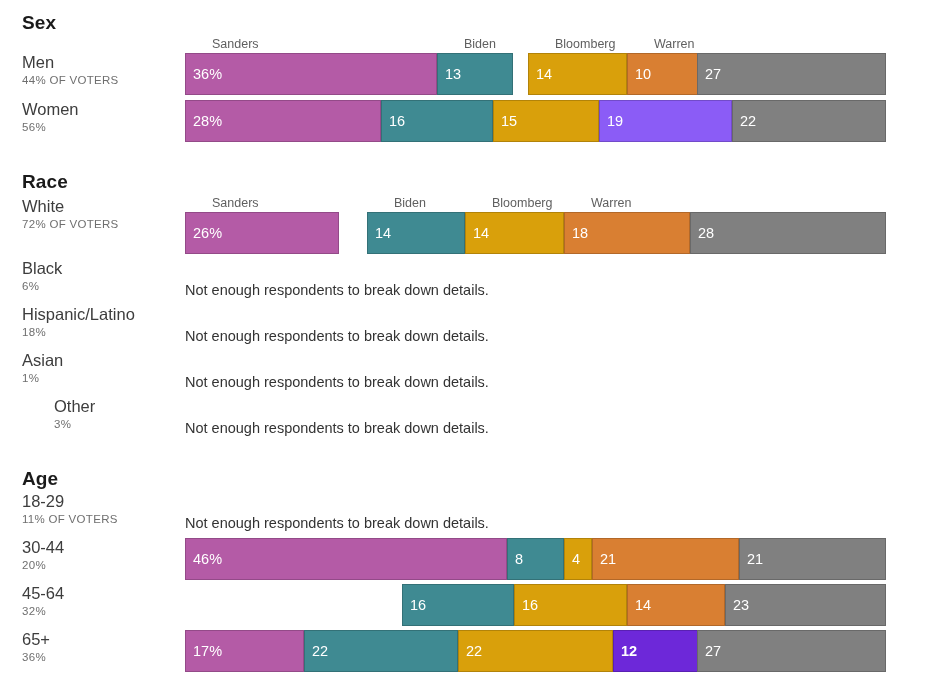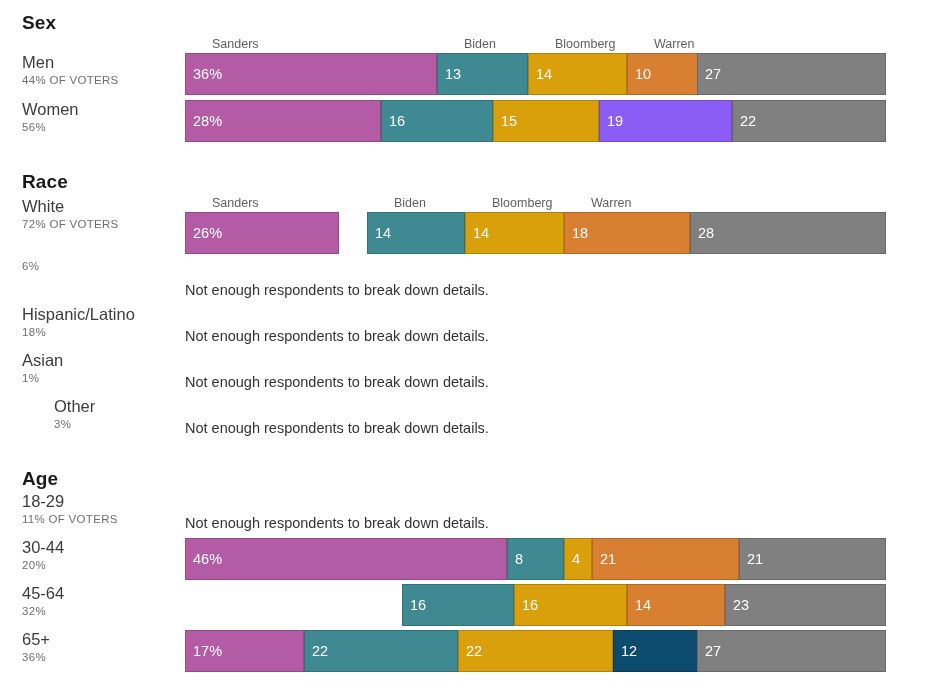--- a/index.html
+++ b/index.html
@@ -105,21 +105,21 @@
     <div class="cand-label" style="top: 38px; left: 529px;">Bloomberg</div>
     <div class="cand-label" style="top: 38px; left: 628px;">Warren</div>
     <div class="row-label" style="top: 52px;">
       <div class="name">Men</div>
       <div class="sub">44% OF VOTERS</div>
     </div>
     <div class="bar" style="top: 53px;">
       <div class="seg" style="left: 0px; width: 252px; background: rgb(180, 91, 166);">
         <span class="val">36%</span>
       </div>
-      <div class="seg" style="left: 252px; width: 91px; background: rgb(63, 138, 146);">
+      <div class="seg" style="left: 252px; width: 76px; background: rgb(63, 138, 146);">
         <span class="val">13</span>
       </div>
       <div class="seg" style="left: 343px; width: 99px; background: rgb(217, 160, 11);">
         <span class="val">14</span>
       </div>
       <div class="seg" style="left: 442px; width: 87px; background: rgb(217, 127, 50);">
         <span class="val">10</span>
       </div>
       <div class="seg" style="left: 512px; width: 189px; background: rgb(128, 128, 128);">
         <span class="val">27</span>
@@ -166,20 +166,21 @@
         <span class="val">14</span>
       </div>
       <div class="seg" style="left: 379px; width: 126px; background: rgb(217, 127, 50);">
         <span class="val">18</span>
       </div>
       <div class="seg" style="left: 505px; width: 196px; background: rgb(128, 128, 128);">
         <span class="val">28</span>
       </div>
     </div>
     <div class="row-label" style="top: 258px;">
+      <div class="name">Black</div>
       <div class="sub">6%</div>
     </div>
     <div class="noteline" style="top: 283px;">Not enough respondents to break down details.</div>
     <div class="row-label" style="top: 304px;">
       <div class="name">Hispanic/Latino</div>
       <div class="sub">18%</div>
     </div>
     <div class="noteline" style="top: 329px;">Not enough respondents to break down details.</div>
     <div class="row-label" style="top: 350px;">
       <div class="name">Asian</div>
@@ -243,20 +244,20 @@
     <div class="bar" style="top: 630px;">
       <div class="seg" style="left: 0px; width: 119px; background: rgb(180, 91, 166);">
         <span class="val">17%</span>
       </div>
       <div class="seg" style="left: 119px; width: 154px; background: rgb(63, 138, 146);">
         <span class="val">22</span>
       </div>
       <div class="seg" style="left: 273px; width: 155px; background: rgb(217, 160, 11);">
         <span class="val">22</span>
       </div>
-      <div class="seg" style="left: 428px; width: 88px; background: #0c4a6e;">
+      <div class="seg" style="left: 428px; width: 88px; background: #6d28d9; font-weight: bold;">
         <span class="val">12</span>
       </div>
       <div class="seg" style="left: 512px; width: 189px; background: rgb(128, 128, 128);">
         <span class="val">27</span>
       </div>
     </div>
   </div>
 
 </body></html>

